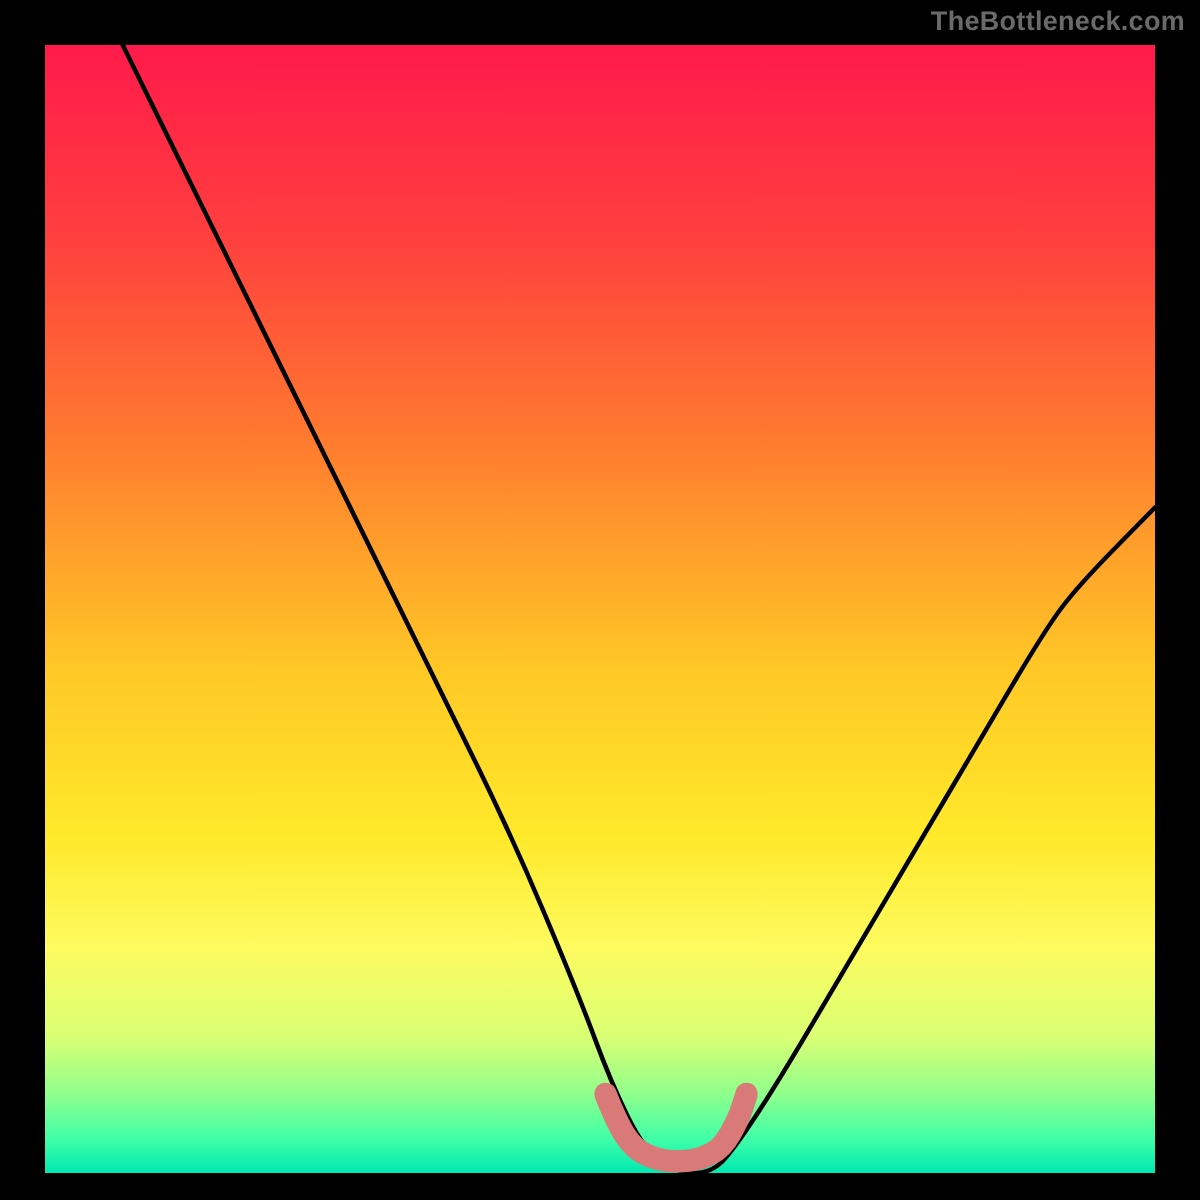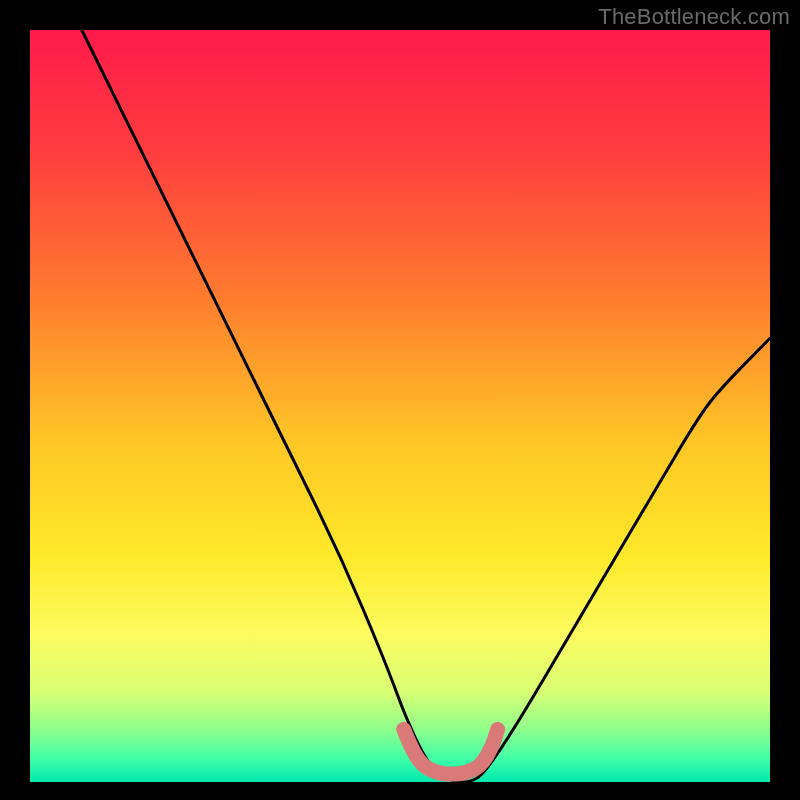--- a/index.html
+++ b/index.html
@@ -14,22 +14,22 @@
   .stage {
     position: relative;
     width: 800px;
     height: 800px;
   }
   .watermark {
     position: absolute;
     top: 4px;
     right: 10px;
     color: #6a6a6a;
-    font-size: 22px;
-    font-weight: 400;
+    font-size: 18px;
+    font-weight: 700;
     letter-spacing: 0.2px;
     z-index: 10;
   }
   svg {
     display: block;
   }
 </style>
 </head>
 <body>
 

